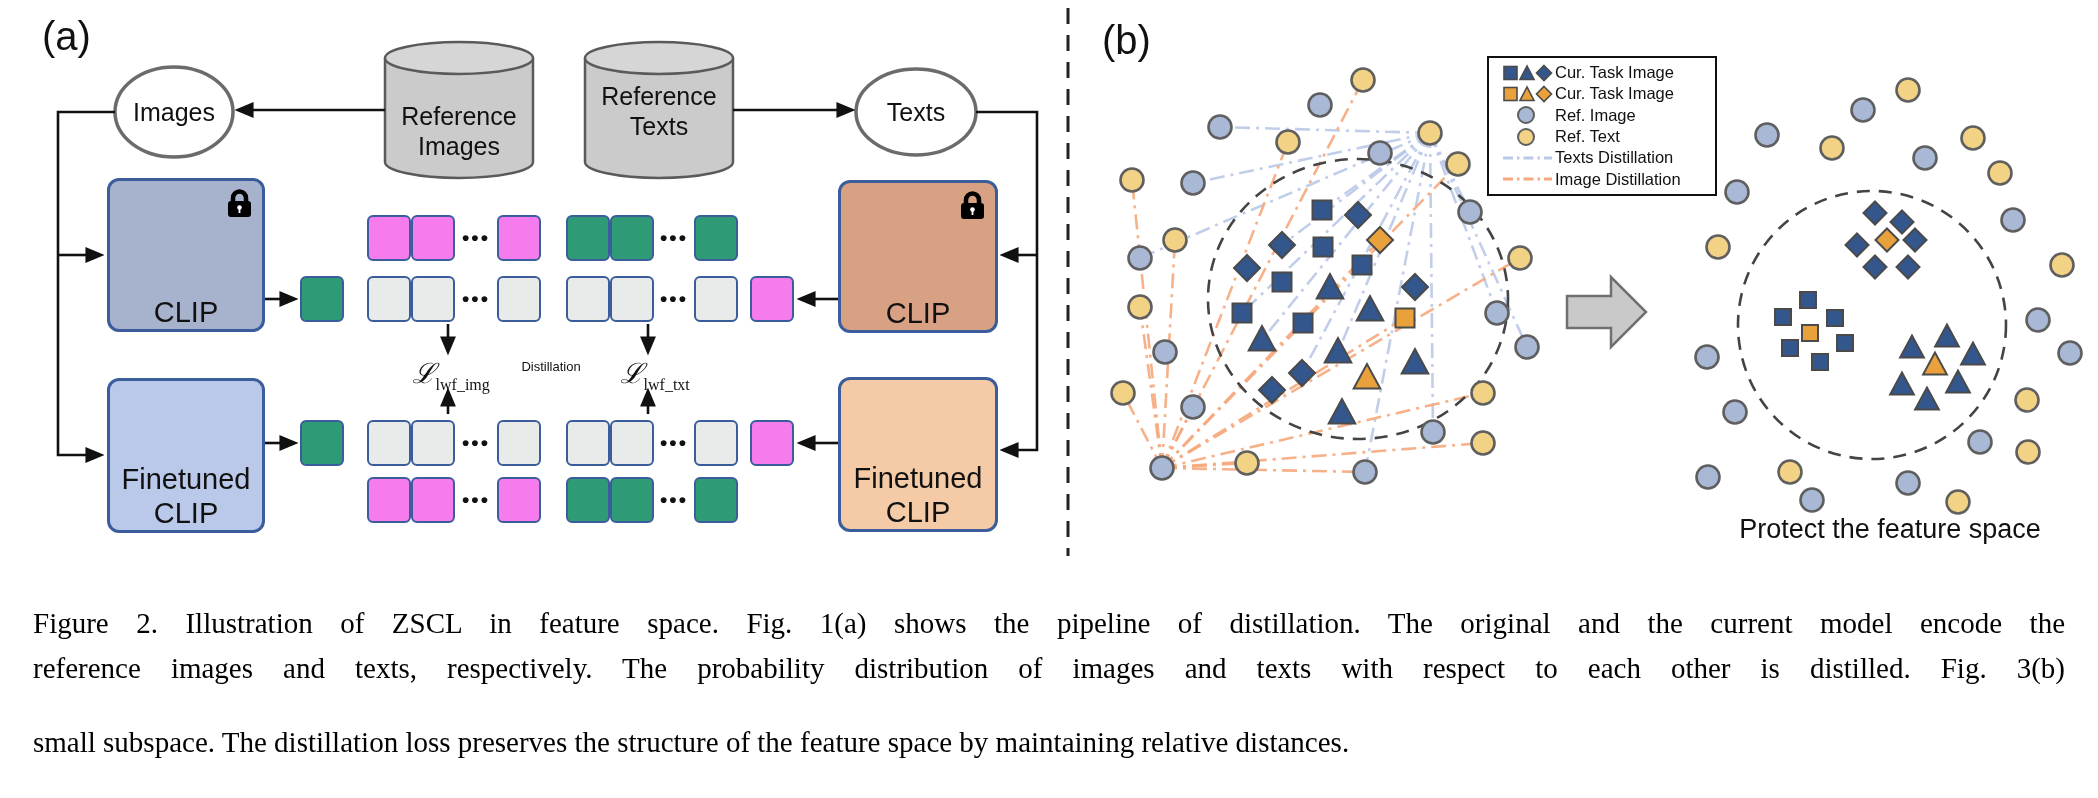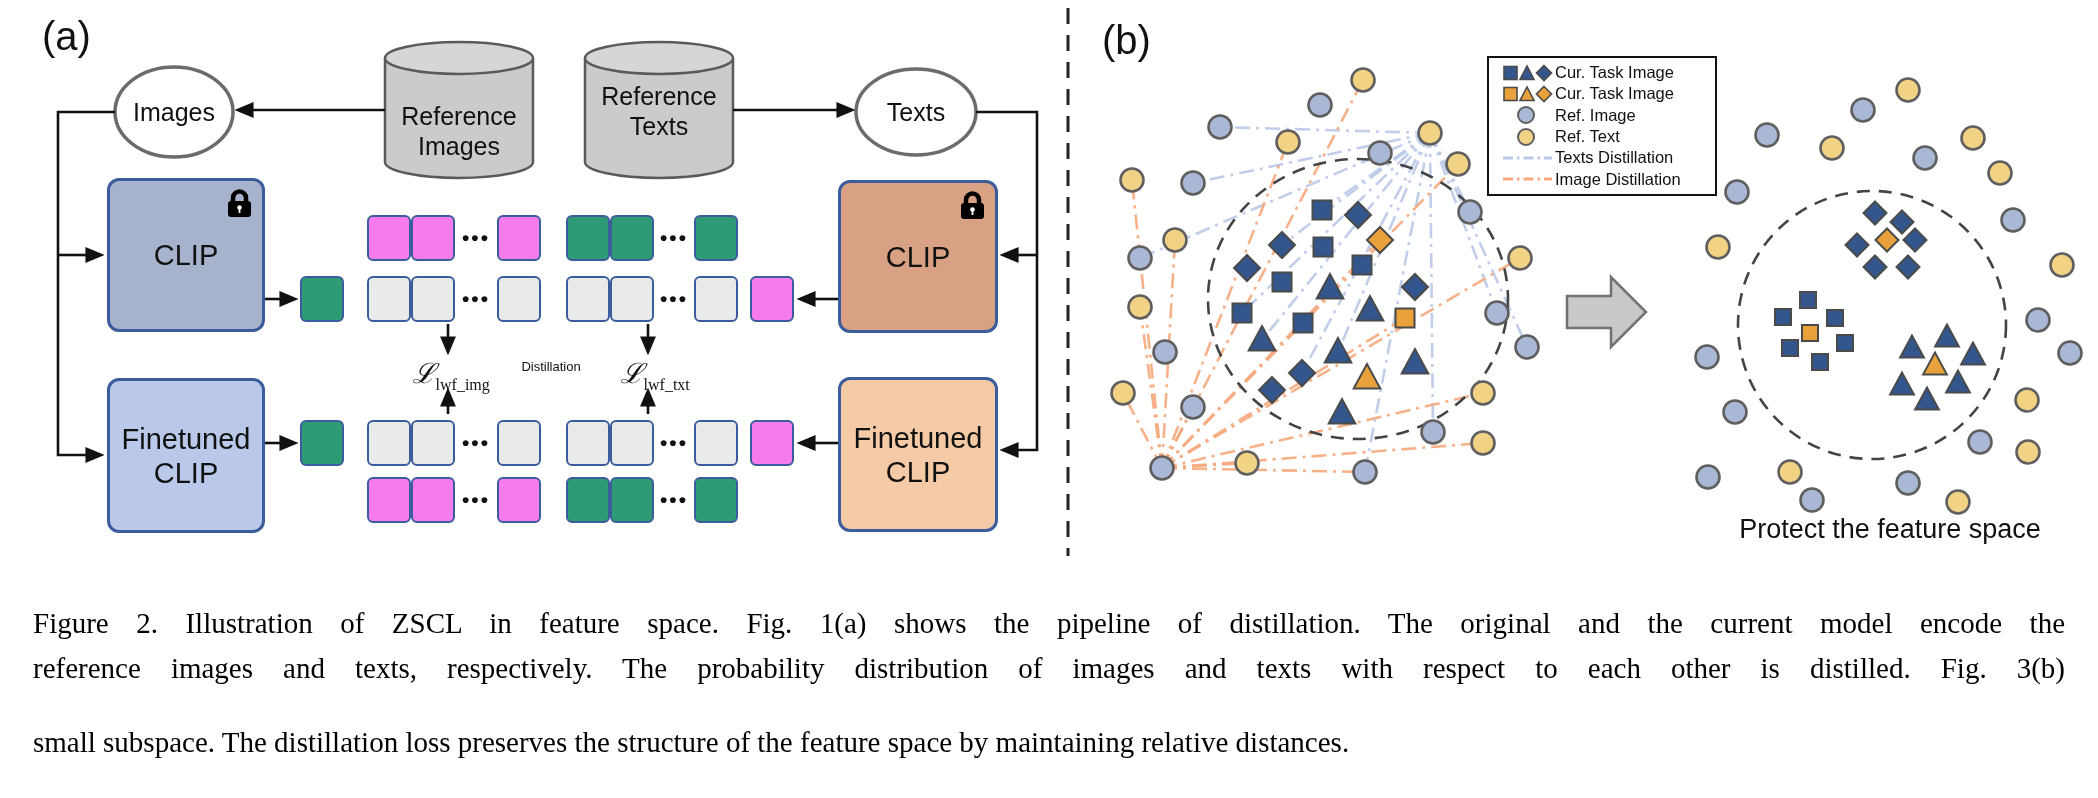--- a/index.html
+++ b/index.html
@@ -2,21 +2,21 @@
 <html><head>
 <meta charset="utf-8">
 <style>
   html,body{margin:0;padding:0;background:#fff;}
   .canvas{position:relative;width:2098px;height:798px;background:#fff;overflow:hidden;
           font-family:"Liberation Sans",sans-serif;color:#111;}
   .layer{position:absolute;left:0;top:0;}
   .panel-label{position:absolute;font-size:40px;color:#111;}
   .node-label{position:absolute;text-align:center;font-size:25px;line-height:30px;}
   .mbox{position:absolute;border:3px solid #3b5d9b;border-radius:12px;display:flex;
-        align-items:center;justify-content:center;text-align:center;font-size:29px;
+        align-items:flex-end;justify-content:center;text-align:center;font-size:29px;
         line-height:34px;box-sizing:border-box;}
   .locksvg{position:absolute;right:9px;top:7px;}
   .fsq{position:absolute;width:44px;height:46px;border:2.5px solid #3a5a8c;border-radius:6px;box-sizing:border-box;}
   .dots{position:absolute;width:44px;height:46px;display:flex;align-items:center;justify-content:center;
         font-size:21px;font-weight:700;letter-spacing:2px;color:#111;}
   .loss{position:absolute;width:110px;text-align:center;font-family:"Liberation Serif",serif;
         font-size:28px;}
   .loss .lsym{font-style:italic;}
   .loss sub{font-size:16px;font-style:normal;}
   .distill{position:absolute;width:110px;text-align:center;font-size:13px;}

